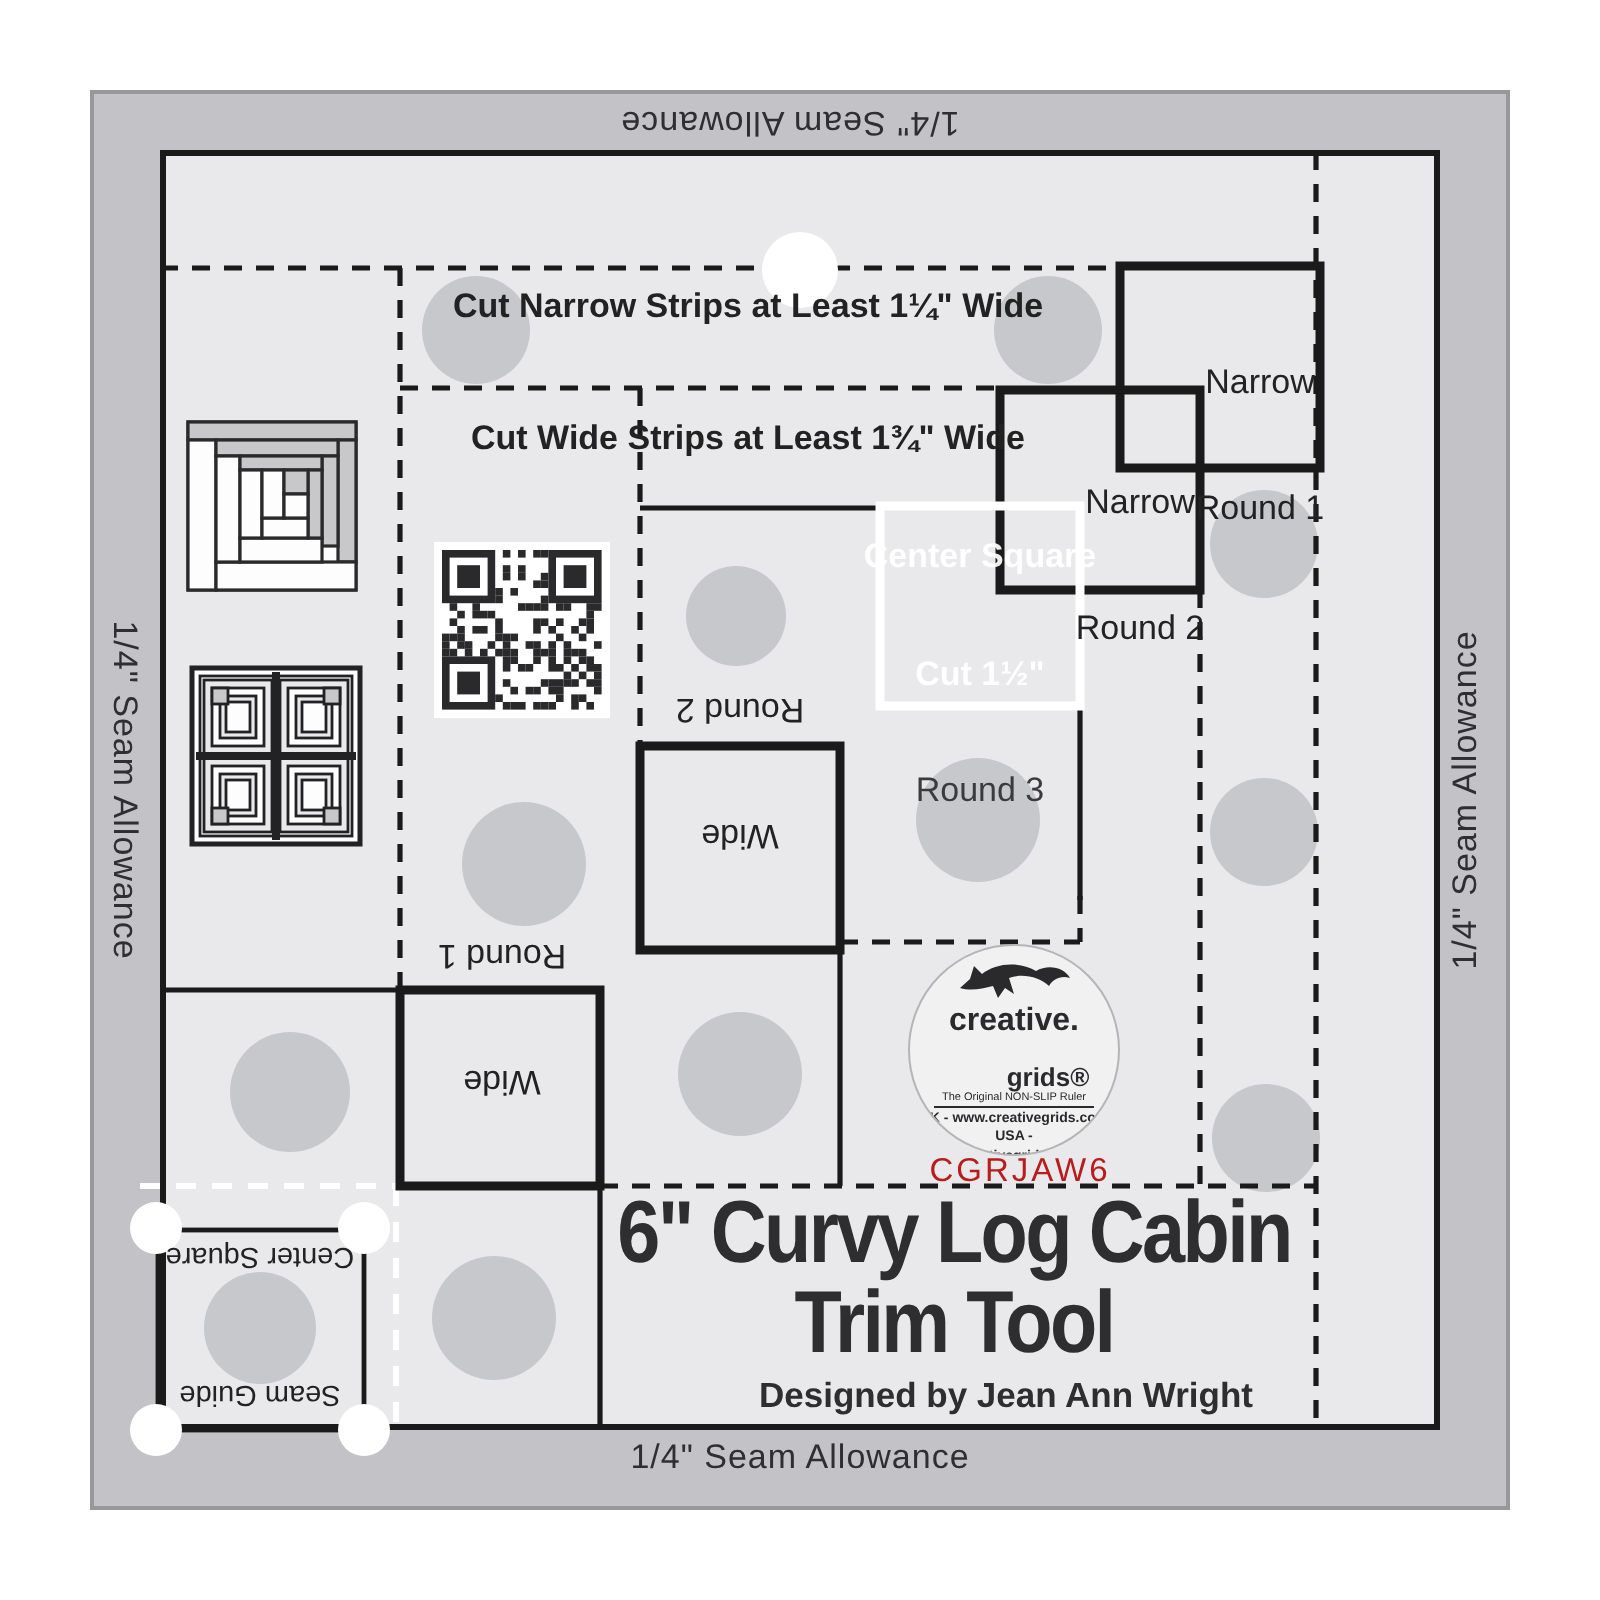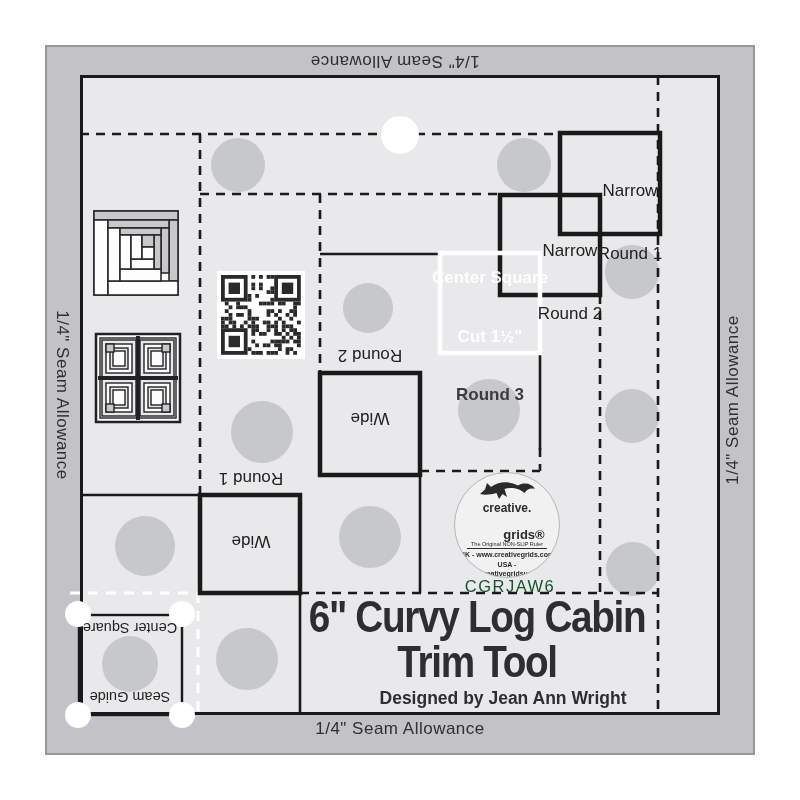--- a/index.html
+++ b/index.html
@@ -14,31 +14,31 @@
   
   .lbl{position:absolute;transform:translate(-50%,-50%);white-space:pre;text-align:center;}
   .edge{font-size:17px;letter-spacing:.5px;color:#2f2f31;}
   .rot180{transform:translate(-50%,-50%) rotate(180deg);}
   .rot90{transform:translate(-50%,-50%) rotate(90deg);}
   .rotm90{transform:translate(-50%,-50%) rotate(-90deg);}
   .strips{font-size:17px;font-weight:700;line-height:1.3;color:#222;}
   .round{font-size:17px;line-height:1.22;color:#222;}
   .centerbox{font-size:17px;line-height:1.15;font-weight:600;}
   .centerbox .w{color:rgba(255,255,255,.92);}
-  .centerbox .d{color:#3b3b3d;font-weight:700;}
+  .centerbox .d{color:#3b3b3d;font-weight:400;}
   .corner{font-size:14.5px;color:#222;}
-  .code{font-size:16.5px;letter-spacing:1.5px;color:#14532d;}
+  .code{font-size:16.5px;letter-spacing:1.5px;color:#b91c1c;}
   .title1{font-size:44px;font-weight:800;letter-spacing:-1.5px;color:#2e2e30;
           transform:translate(-50%,-50%) scaleX(.88);}
   .designer{font-size:17.5px;font-weight:700;color:#2e2e30;}
   
   .logo{left:454px;top:472px;width:106px;height:106px;border-radius:50%;
         background:#f1f1f2;border:1px solid #b5b5b8;text-align:center;
         overflow:hidden;box-sizing:border-box;}
-  .logo .brand1{font-size:12px;font-weight:800;color:#2a2a2c;line-height:.9;margin-top:-2px;}
+  .logo .brand1{font-size:16px;font-weight:800;color:#2a2a2c;line-height:.9;margin-top:-2px;}
   .logo .brand2{font-size:13px;font-weight:800;color:#2a2a2c;line-height:.8;margin-left:34px;margin-top:16px;}
   .logo .tag{font-size:5.5px;color:#2a2a2c;margin-top:1px;}
   .logo .url{font-size:7px;font-weight:700;color:#2a2a2c;line-height:1.35;}
   .logo .cpy{font-size:5.5px;color:#2a2a2c;}
   .logo hr{border:none;border-top:1px solid #2a2a2c;margin:1px 12px;}
 </style>
 </head>
 <body>
 
 <div class="abs band"></div>
@@ -294,20 +294,22 @@
     <circle cx="182" cy="715" r="13"></circle>
   </g>
 </svg>
 
 <div class="lbl edge rot180" style="left:395px;top:61px;">1/4" Seam Allowance</div>
 <div class="lbl edge" style="left:400px;top:729px;">1/4" Seam Allowance</div>
 <div class="lbl edge rot90" style="left:62px;top:395px;">1/4" Seam Allowance</div>
 <div class="lbl edge rotm90" style="left:733px;top:400px;">1/4" Seam Allowance</div>
 
 <div class="lbl strips" style="left:374px;top:176px;">
+  <div>Cut Narrow Strips at Least 1¼" Wide</div>
+  <div>Cut Wide Strips at Least 1¾" Wide</div>
 </div>
 
 <div class="lbl round" style="left:630px;top:213px;">
   <div>Narrow</div>
   <div>Round 1</div>
 </div>
 <div class="lbl round" style="left:570px;top:273px;">
   <div>Narrow</div>
   <div>Round 2</div>
 </div>

